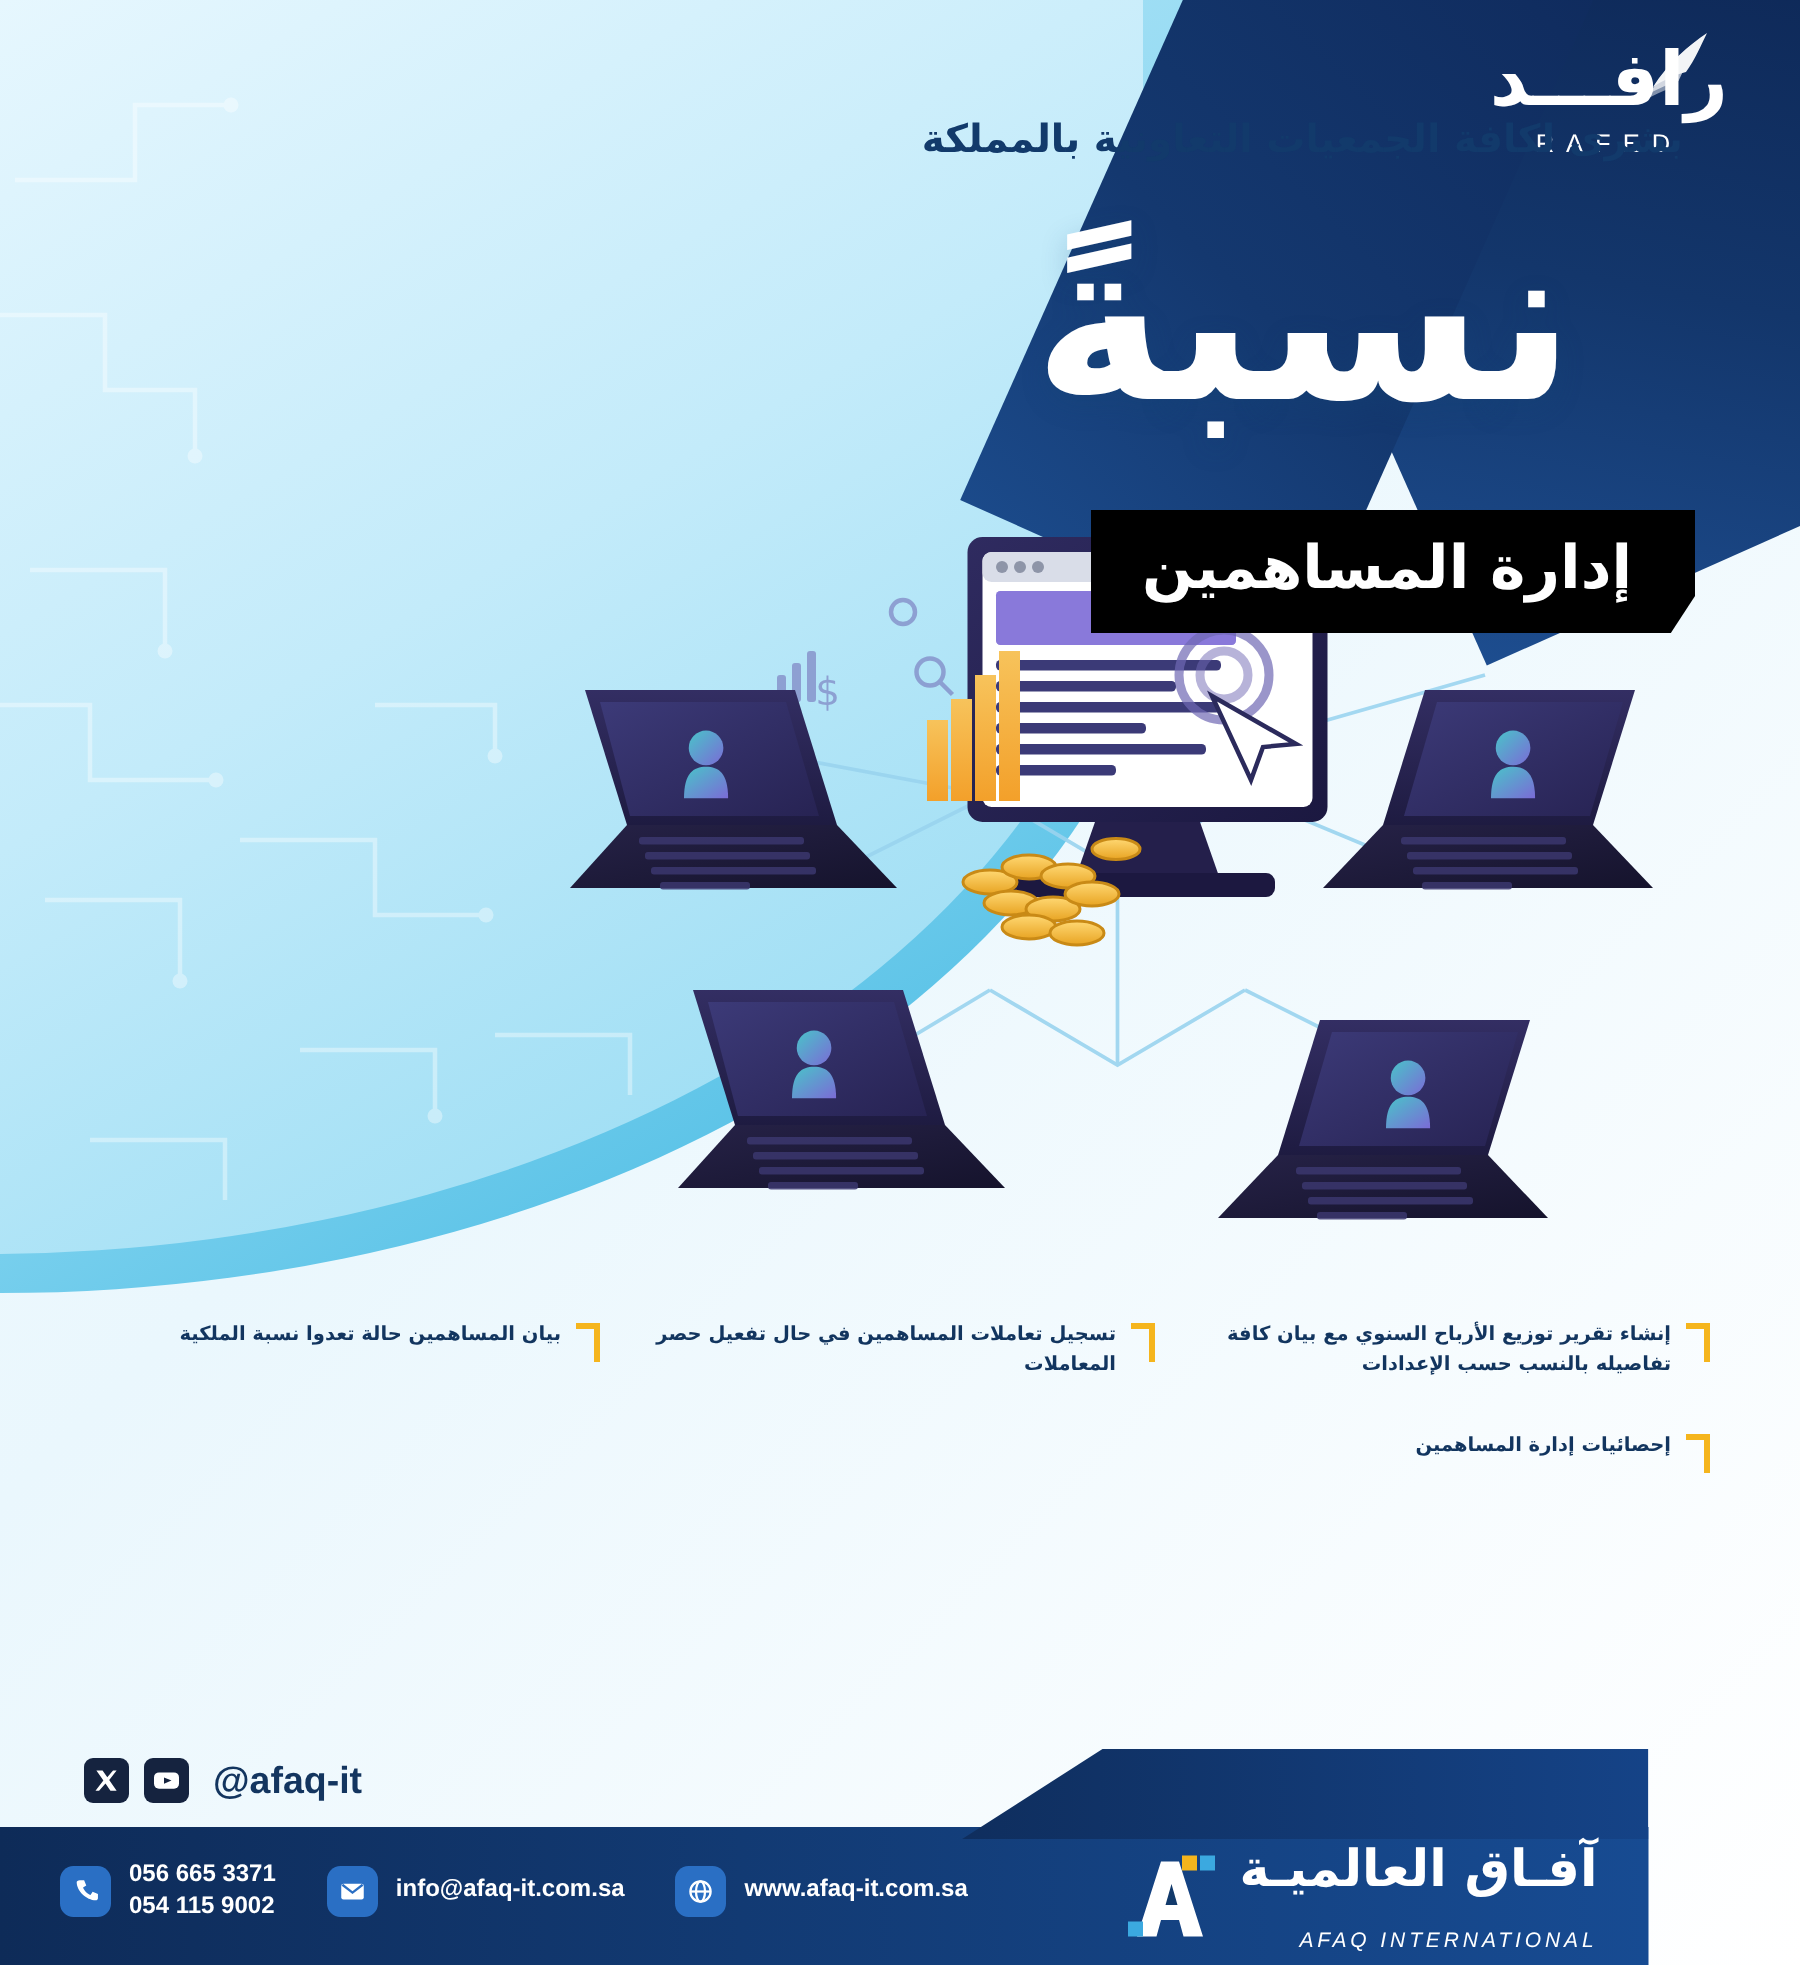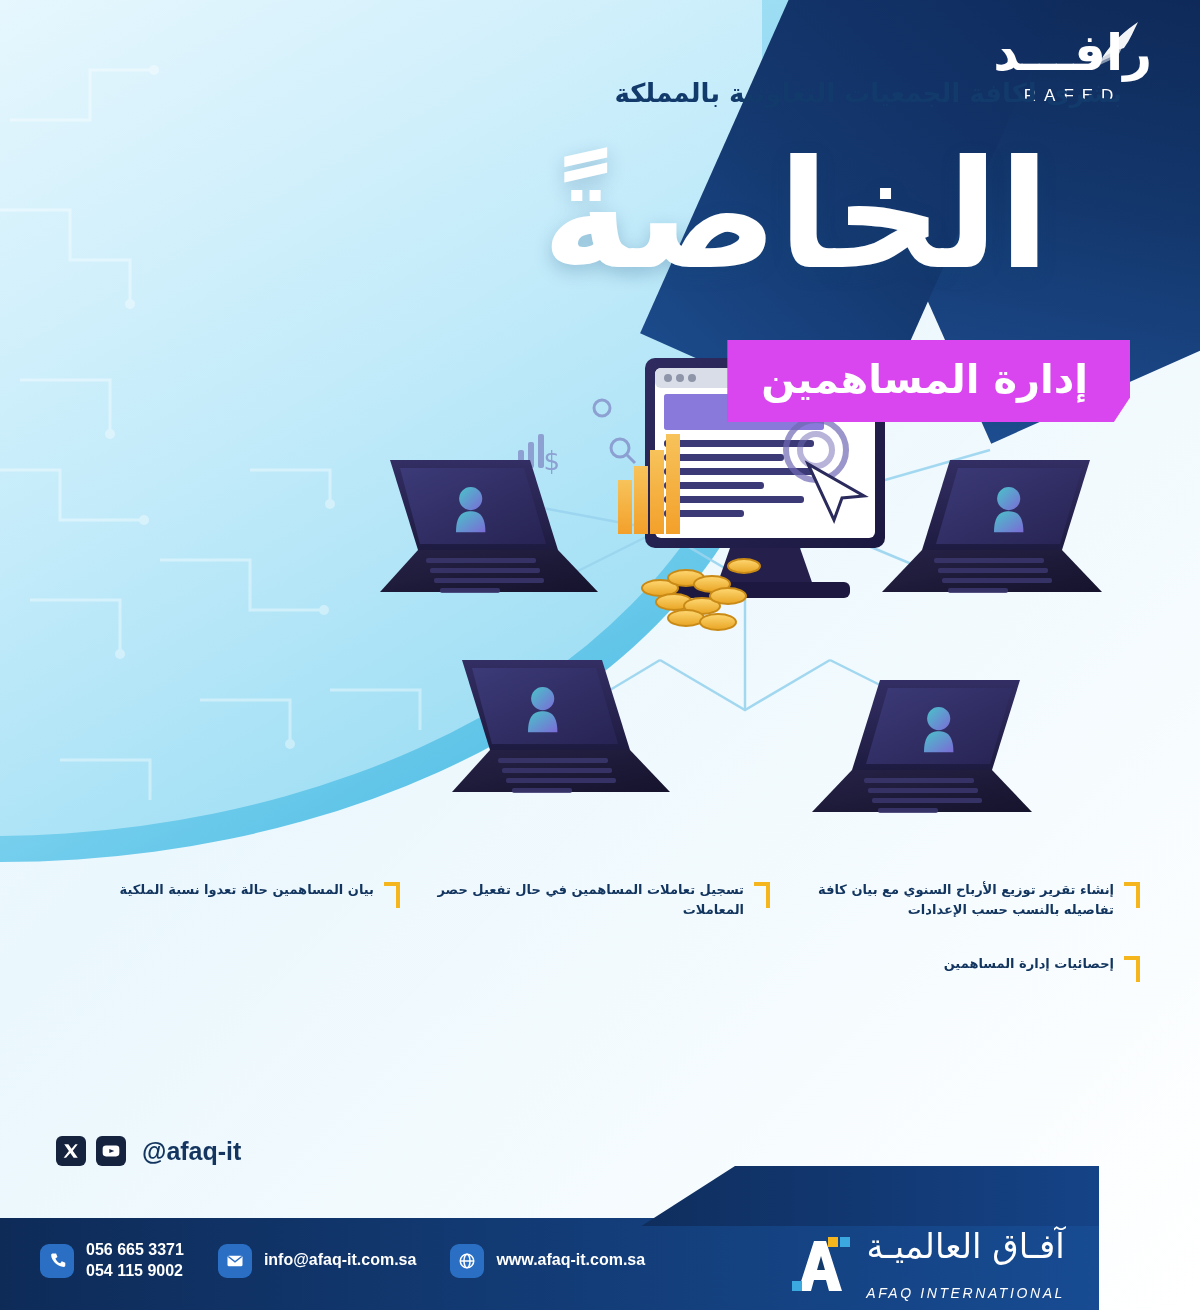--- a/index.html
+++ b/index.html
@@ -104,21 +104,21 @@
     color: #ffffff;
     line-height: 1;
     direction: rtl;
     text-shadow: 0 6px 18px rgba(20,70,120,.25);
   }
 
   .badge {
     position: absolute;
     top: 340px; right: 70px;
     z-index: 12;
-    background: #d946ef;
+    background: #000000;
     color: #ffffff;
     font-size: 40px;
     font-weight: bold;
     padding: 16px 42px 20px 34px;
     direction: rtl;
     clip-path: polygon(0 0, 100% 0, 100% 70%, 96% 100%, 0 100%);
     box-shadow: 0 6px 16px rgba(0,0,0,.10);
   }
 
   
@@ -150,21 +150,21 @@
     position: absolute;
     top: 2px; right: 0;
     width: 16px; height: 26px;
     border-top: 4px solid #f5b51d;
     border-right: 4px solid #f5b51d;
   }
 
   
   .social {
     position: absolute;
-    left: 56px; top: 1136px;
+    left: 56px; top: 1172px;
     z-index: 14;
     display: flex; align-items: center; gap: 10px;
     direction: ltr;
     text-align: right;
   }
   .sq-icon {
     width: 30px; height: 30px; border-radius: 6px;
     display: flex; align-items: center; justify-content: center;
     color: #fff; font-size: 16px; font-weight: bold;
     background: #15233f;
@@ -210,21 +210,21 @@
   }
   .afaq-logo {
     position: absolute; right: 34px; top: 8px;
     display: flex; align-items: center; gap: 12px;
     direction: rtl;
   }
   .afaq-mark {
     width: 66px; height: 62px; position: relative;
   }
   .afaq-text { color: #fff; text-align: right; }
-  .afaq-ar { font-size: 34px; font-weight: normal; letter-spacing: 1px; text-align: center; }
+  .afaq-ar { font-size: 34px; font-weight: bold; letter-spacing: 1px; text-align: center; }
   .afaq-en {
     font-family: "Liberation Sans", sans-serif;
     font-size: 14px; letter-spacing: 2.6px; font-style: italic;
     margin-top: 19px;
   }
 </style>
 </head>
 <body>
 
 <div class="poster">
@@ -265,21 +265,21 @@
         <path d="M52 2 C40 10 26 22 16 38 C22 34 30 30 38 28 C44 20 48 10 52 2 Z"></path>
         <path d="M44 8 C34 16 22 28 14 42 C20 39 26 36 33 34 C37 26 41 16 44 8 Z" opacity=".7"></path>
         <path d="M36 16 C28 24 18 34 12 46 C17 43 22 41 27 39 C30 32 33 24 36 16 Z" opacity=".5"></path>
       </g>
     </svg>
     <div class="rafed-ar">رافـــد</div>
     <div class="rafed-en">RAFED</div>
   </div>
 
   <div class="headline-sub">بشرى لكافة الجمعيات التعاونية بالمملكة</div>
-  <div class="headline-main">الخاصةً</div>
+  <div class="headline-main">نسبةً</div>
   <div class="badge">إدارة المساهمين</div>
 
   <svg class="illus" viewBox="0 0 830 560">
     <defs>
       <linearGradient id="screenG" x1="0" y1="0" x2="1" y2="1">
         <stop offset="0" stop-color="#3c3a78"></stop>
         <stop offset="1" stop-color="#272353"></stop>
       </linearGradient>
       <linearGradient id="lapG" x1="0" y1="0" x2="0" y2="1">
         <stop offset="0" stop-color="#332e63"></stop>

